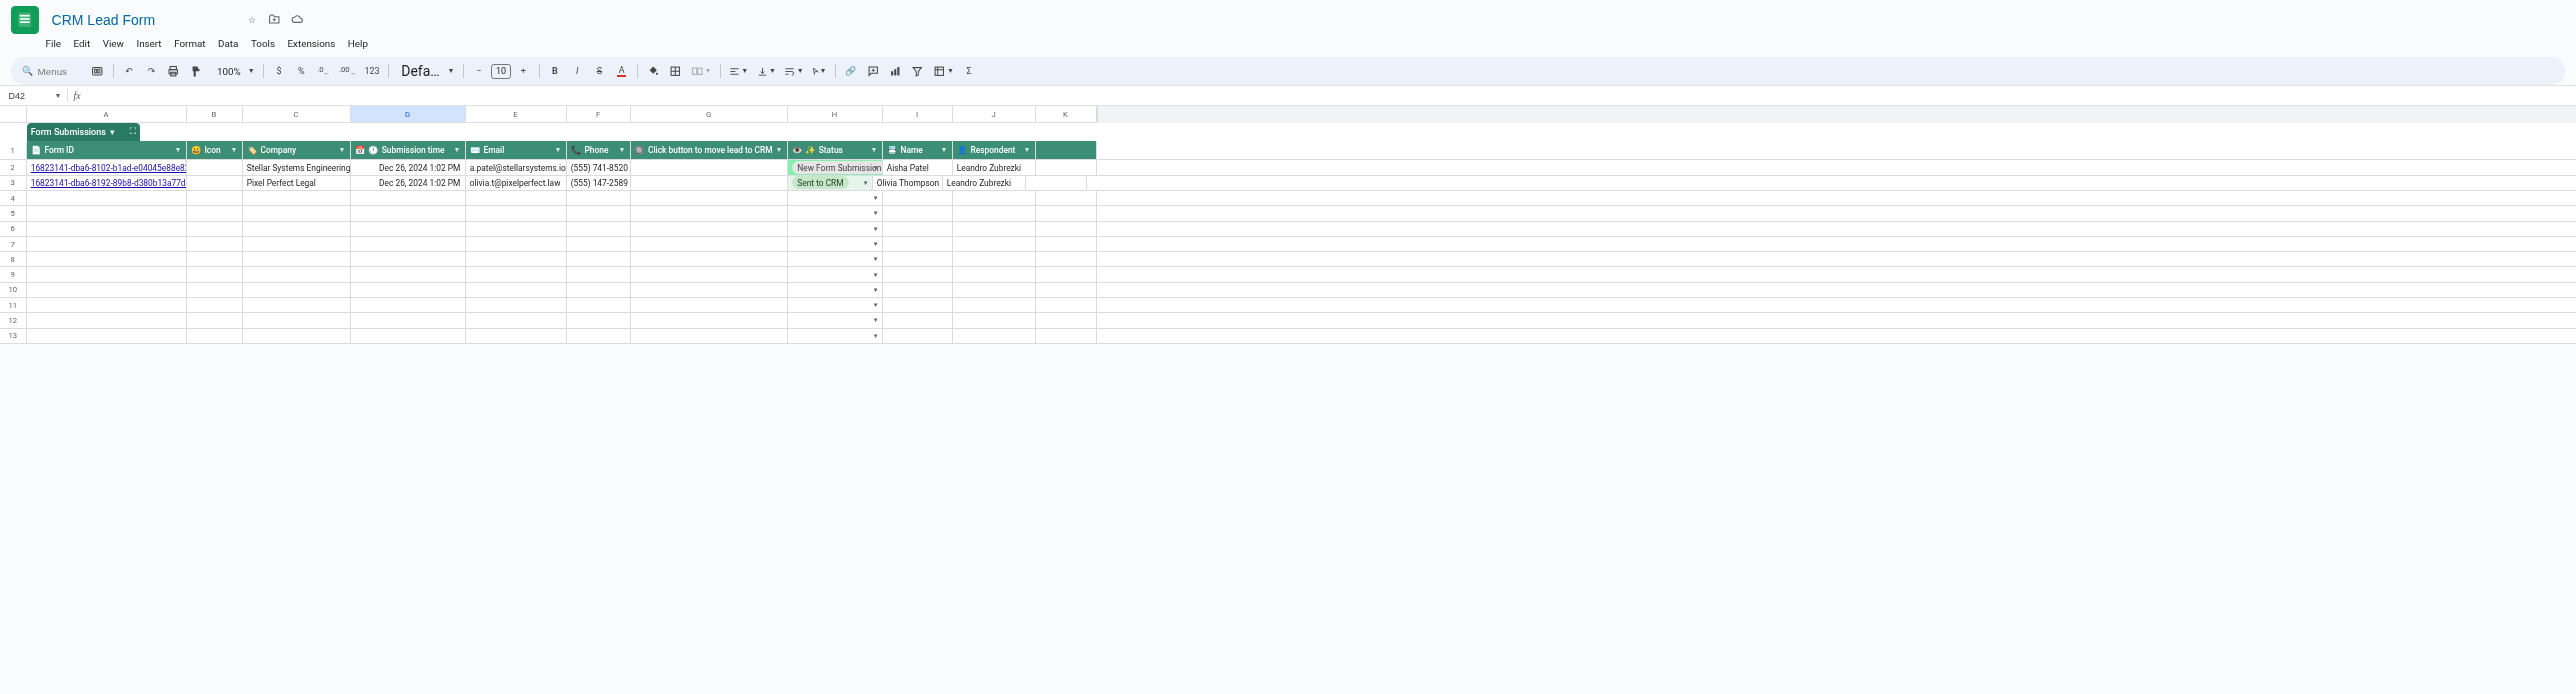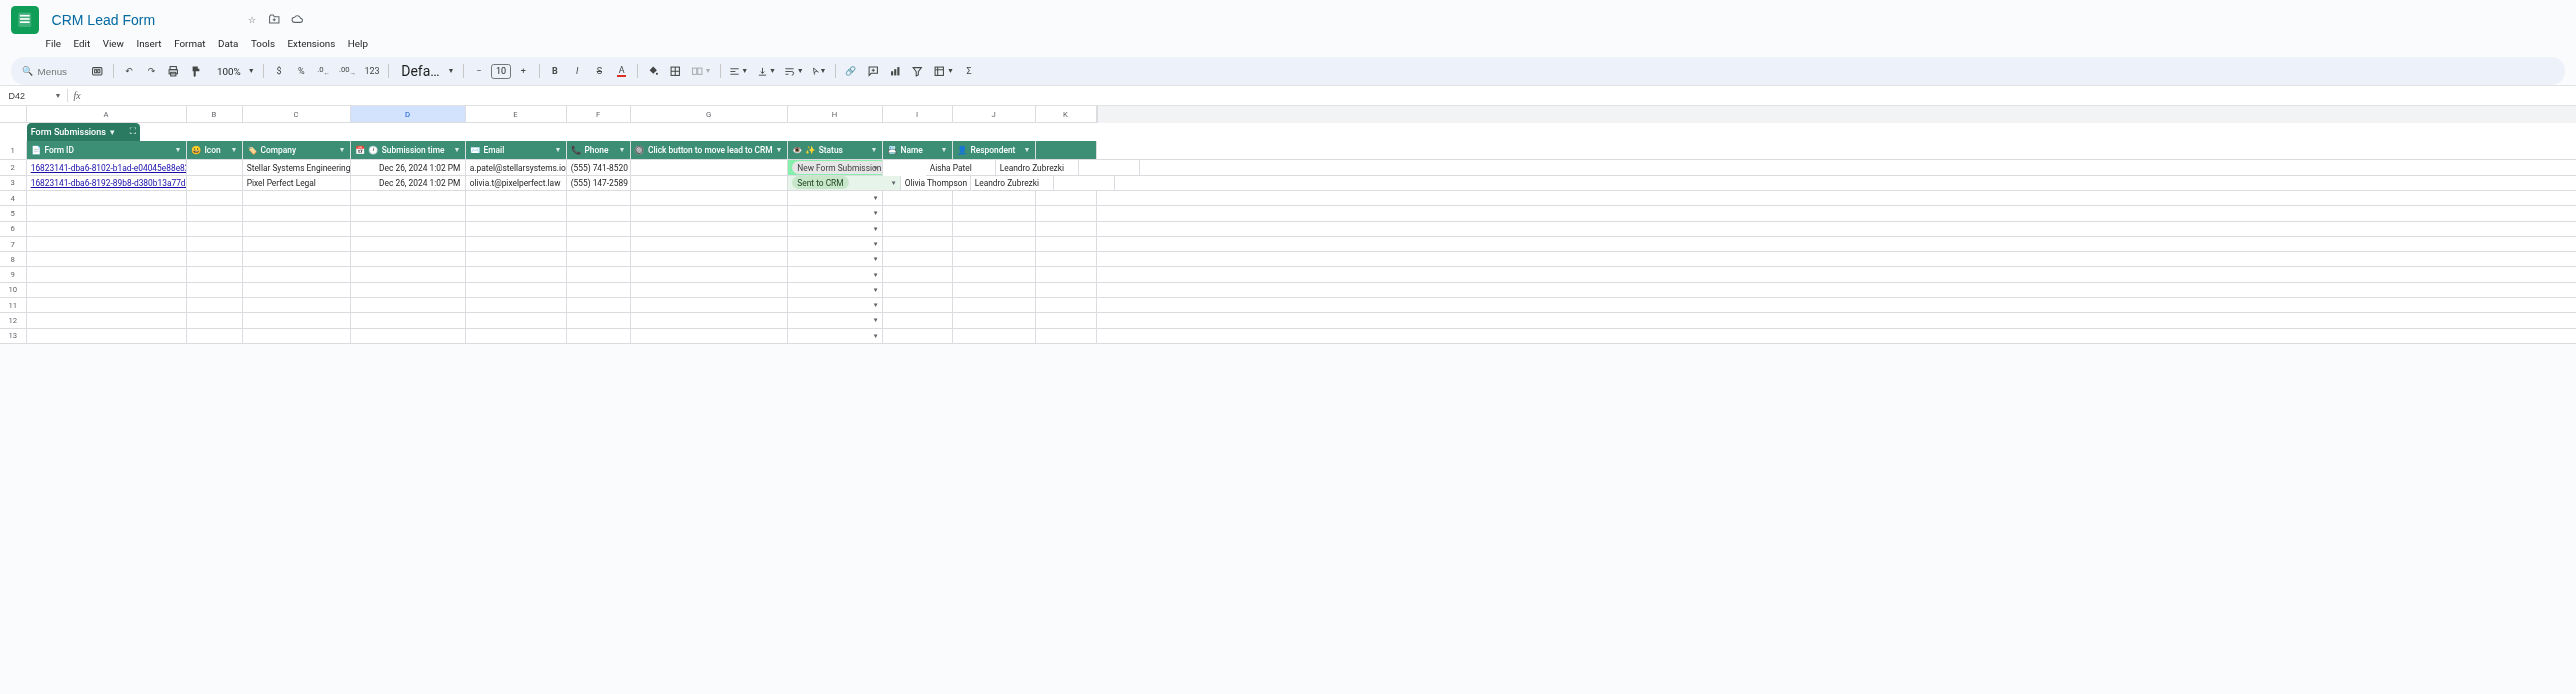--- a/index.html
+++ b/index.html
@@ -350,37 +350,37 @@
         <div class="cell" style="width: 56px;"></div>
         <div class="cell" style="width: 108px;">Stellar Systems Engineering</div>
         <div class="cell" style="width: 115px; justify-content: flex-end;">Dec 26, 2024 1:02 PM</div>
         <div class="cell" style="width: 101px;">a.patel@stellarsystems.io</div>
         <div class="cell" style="width: 64px; text-align: right;">(555) 741-8520</div>
         <div class="cell" style="width: 157px;"></div>
         <div class="cell" style="width: 95px; background: #86efac;">
           <span class="chip new">New Form Submission</span>
           <span class="chip-arrow">▼</span>
         </div>
-        <div class="cell" style="width: 70px; margin-left: 43px;">Aisha Patel</div>
+        <div class="cell" style="width: 70px;">Aisha Patel</div>
         <div class="cell" style="width: 83px;">Leandro Zubrezki</div>
         <div class="cell" style="width: 61px;"></div>
         <div style="flex: 1 1 0%; border-bottom: 0.7px solid rgb(218, 220, 224);"></div>
       </div>
       <div class="row">
         <div class="rowhead">3</div>
         <div class="cell" style="width: 160px;">
           <span class="link-text">16823141-dba6-8192-89b8-d380b13a77dc</span>
         </div>
         <div class="cell" style="width: 56px;"></div>
         <div class="cell" style="width: 108px;">Pixel Perfect Legal</div>
         <div class="cell" style="width: 115px; justify-content: flex-end;">Dec 26, 2024 1:02 PM</div>
         <div class="cell" style="width: 101px;">olivia.t@pixelperfect.law</div>
         <div class="cell" style="width: 64px;">(555) 147-2589</div>
         <div class="cell" style="width: 157px;"></div>
-        <div class="cell" style="width: 113px; background: rgb(230, 244, 234);">
+        <div class="cell" style="width: 85px; background: rgb(230, 244, 234);">
           <span class="chip sent">Sent to CRM</span>
           <span class="chip-arrow">▼</span>
         </div>
         <div class="cell" style="width: 70px;">Olivia Thompson</div>
         <div class="cell" style="width: 83px;">Leandro Zubrezki</div>
         <div class="cell" style="width: 61px;"></div>
         <div style="flex: 1 1 0%; border-bottom: 0.7px solid rgb(218, 220, 224);"></div>
       </div>
       <div class="row">
         <div class="rowhead">4</div>

